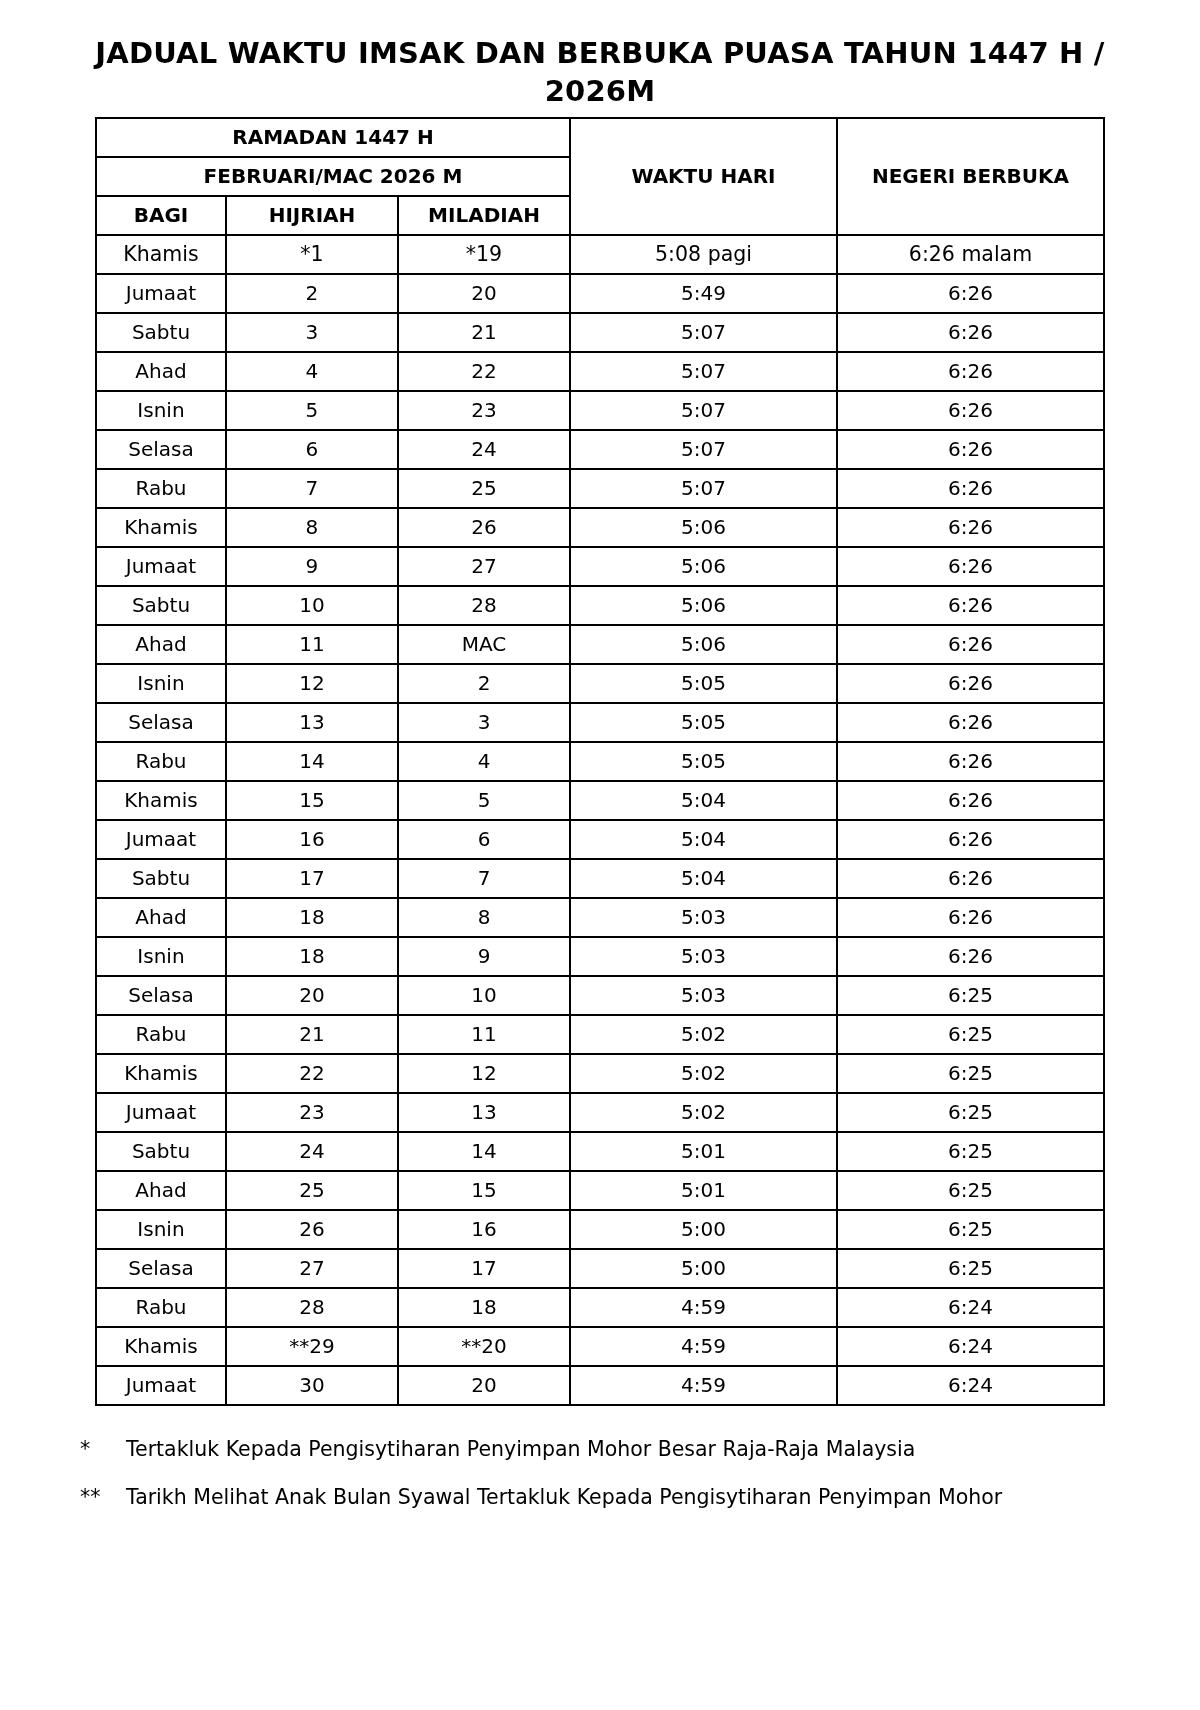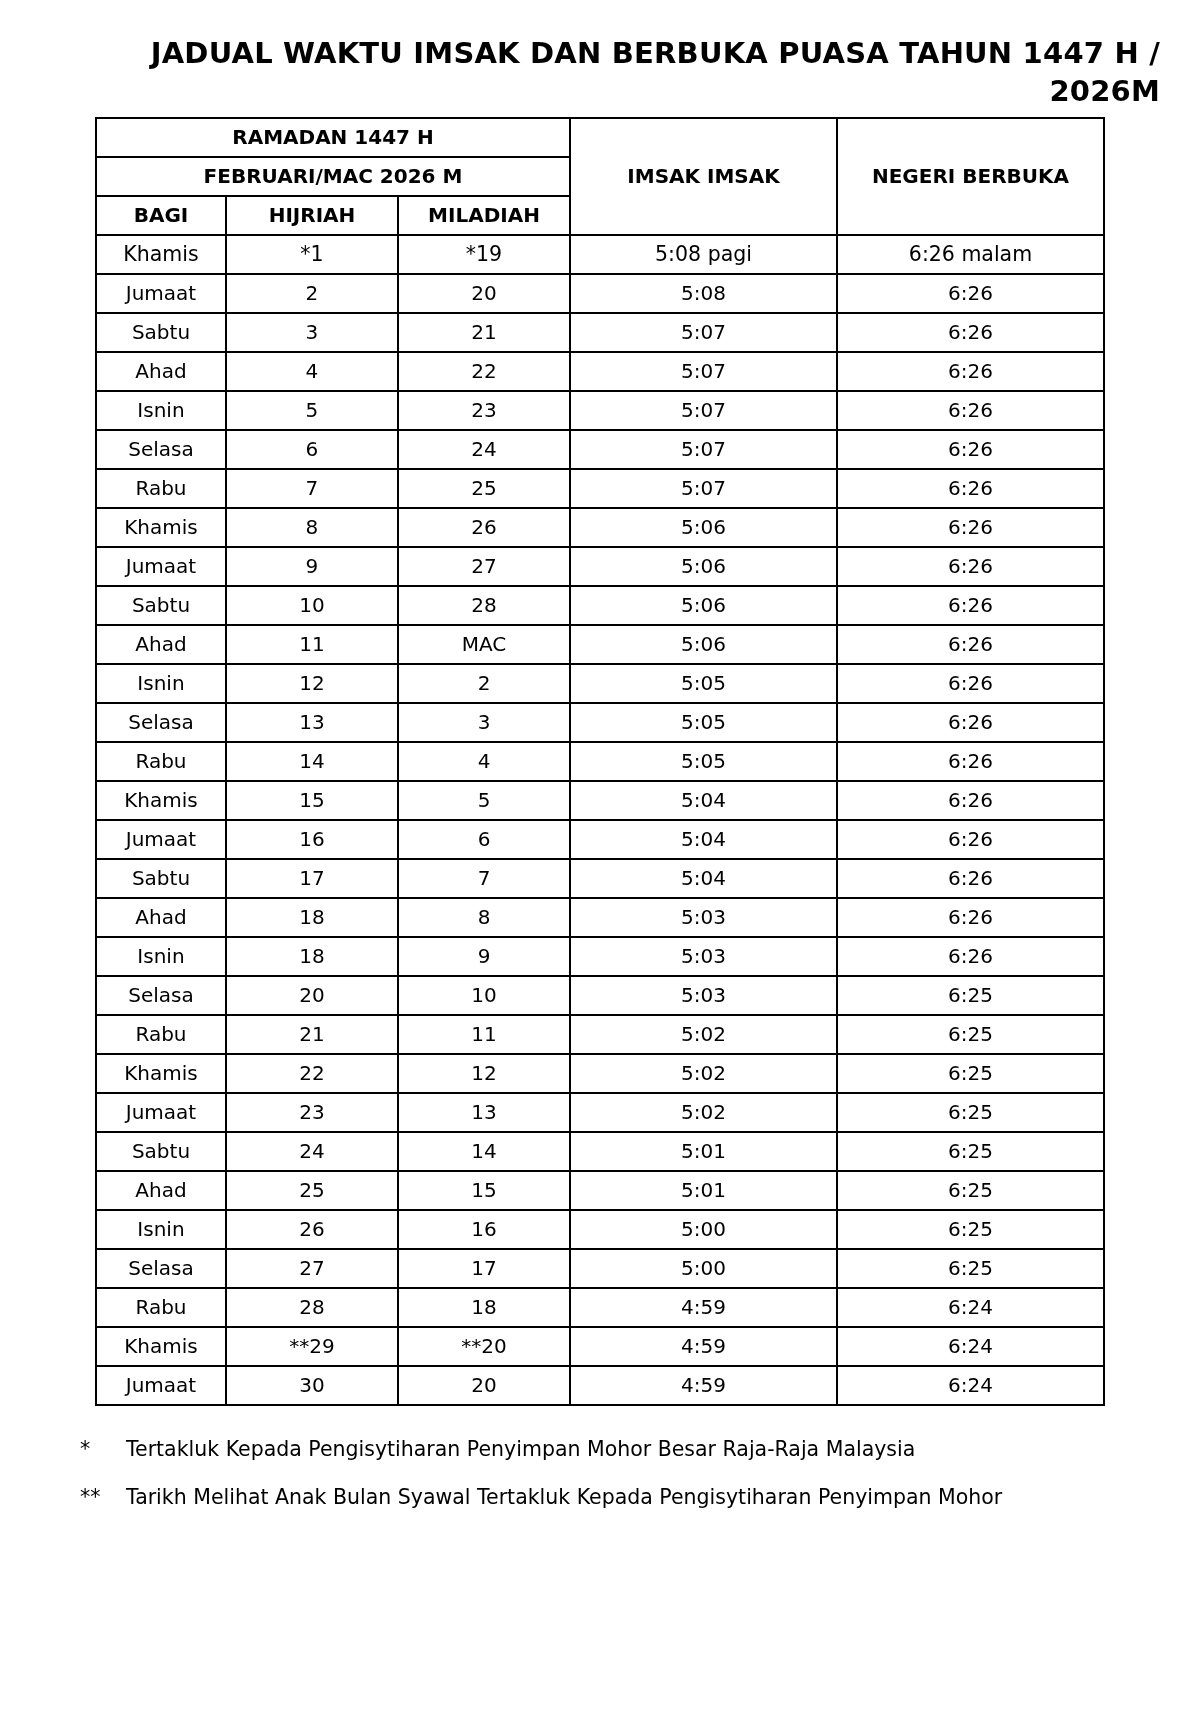--- a/index.html
+++ b/index.html
@@ -17,21 +17,21 @@
   .page {
     width: 1200px;
     min-height: 1710px;
     box-sizing: border-box;
     padding: 34px 40px 20px 40px;
     background: #ffffff;
   }
 
   
   .title-block {
-    text-align: right;
+    text-align: center;
     margin-bottom: 6px;
   }
   .title-line {
     font-size: 29px;
     font-weight: bold;
     letter-spacing: 0.2px;
     line-height: 1.32;
   }
   .subtitle-block {
     text-align: center;
@@ -136,21 +136,21 @@
     <colgroup>
       <col class="col-hari">
       <col class="col-hijriah">
       <col class="col-miladiah">
       <col class="col-imsak">
       <col class="col-berbuka">
     </colgroup>
     <thead>
       <tr>
         <th class="hdr hdr-ramadan" colspan="3">RAMADAN 1447 H</th>
-        <th class="hdr hdr-big" rowspan="3">IMSAK IMSAK</th>
+        <th class="hdr hdr-big" rowspan="3">WAKTU HARI</th>
         <th class="hdr hdr-big" rowspan="3">NEGERI BERBUKA</th>
       </tr>
       <tr>
         <th class="hdr hdr-bulan" colspan="3">FEBRUARI/MAC 2026 M</th>
       </tr>
       <tr>
         <th class="hdr hdr-sub">BAGI</th>
         <th class="hdr hdr-sub">HIJRIAH</th>
         <th class="hdr hdr-sub">MILADIAH</th>
       </tr>
@@ -160,21 +160,21 @@
           <td class="cell">Khamis</td>
           <td class="cell">*1</td>
           <td class="cell">*19</td>
           <td class="cell">5:08 pagi</td>
           <td class="cell">6:26 malam</td>
         </tr>
         <tr>
           <td class="cell">Jumaat</td>
           <td class="cell">2</td>
           <td class="cell">20</td>
-          <td class="cell">5:08</td>
+          <td class="cell">5:49</td>
           <td class="cell">6:26</td>
         </tr>
         <tr>
           <td class="cell">Sabtu</td>
           <td class="cell">3</td>
           <td class="cell">21</td>
           <td class="cell">5:07</td>
           <td class="cell">6:26</td>
         </tr>
         <tr>

